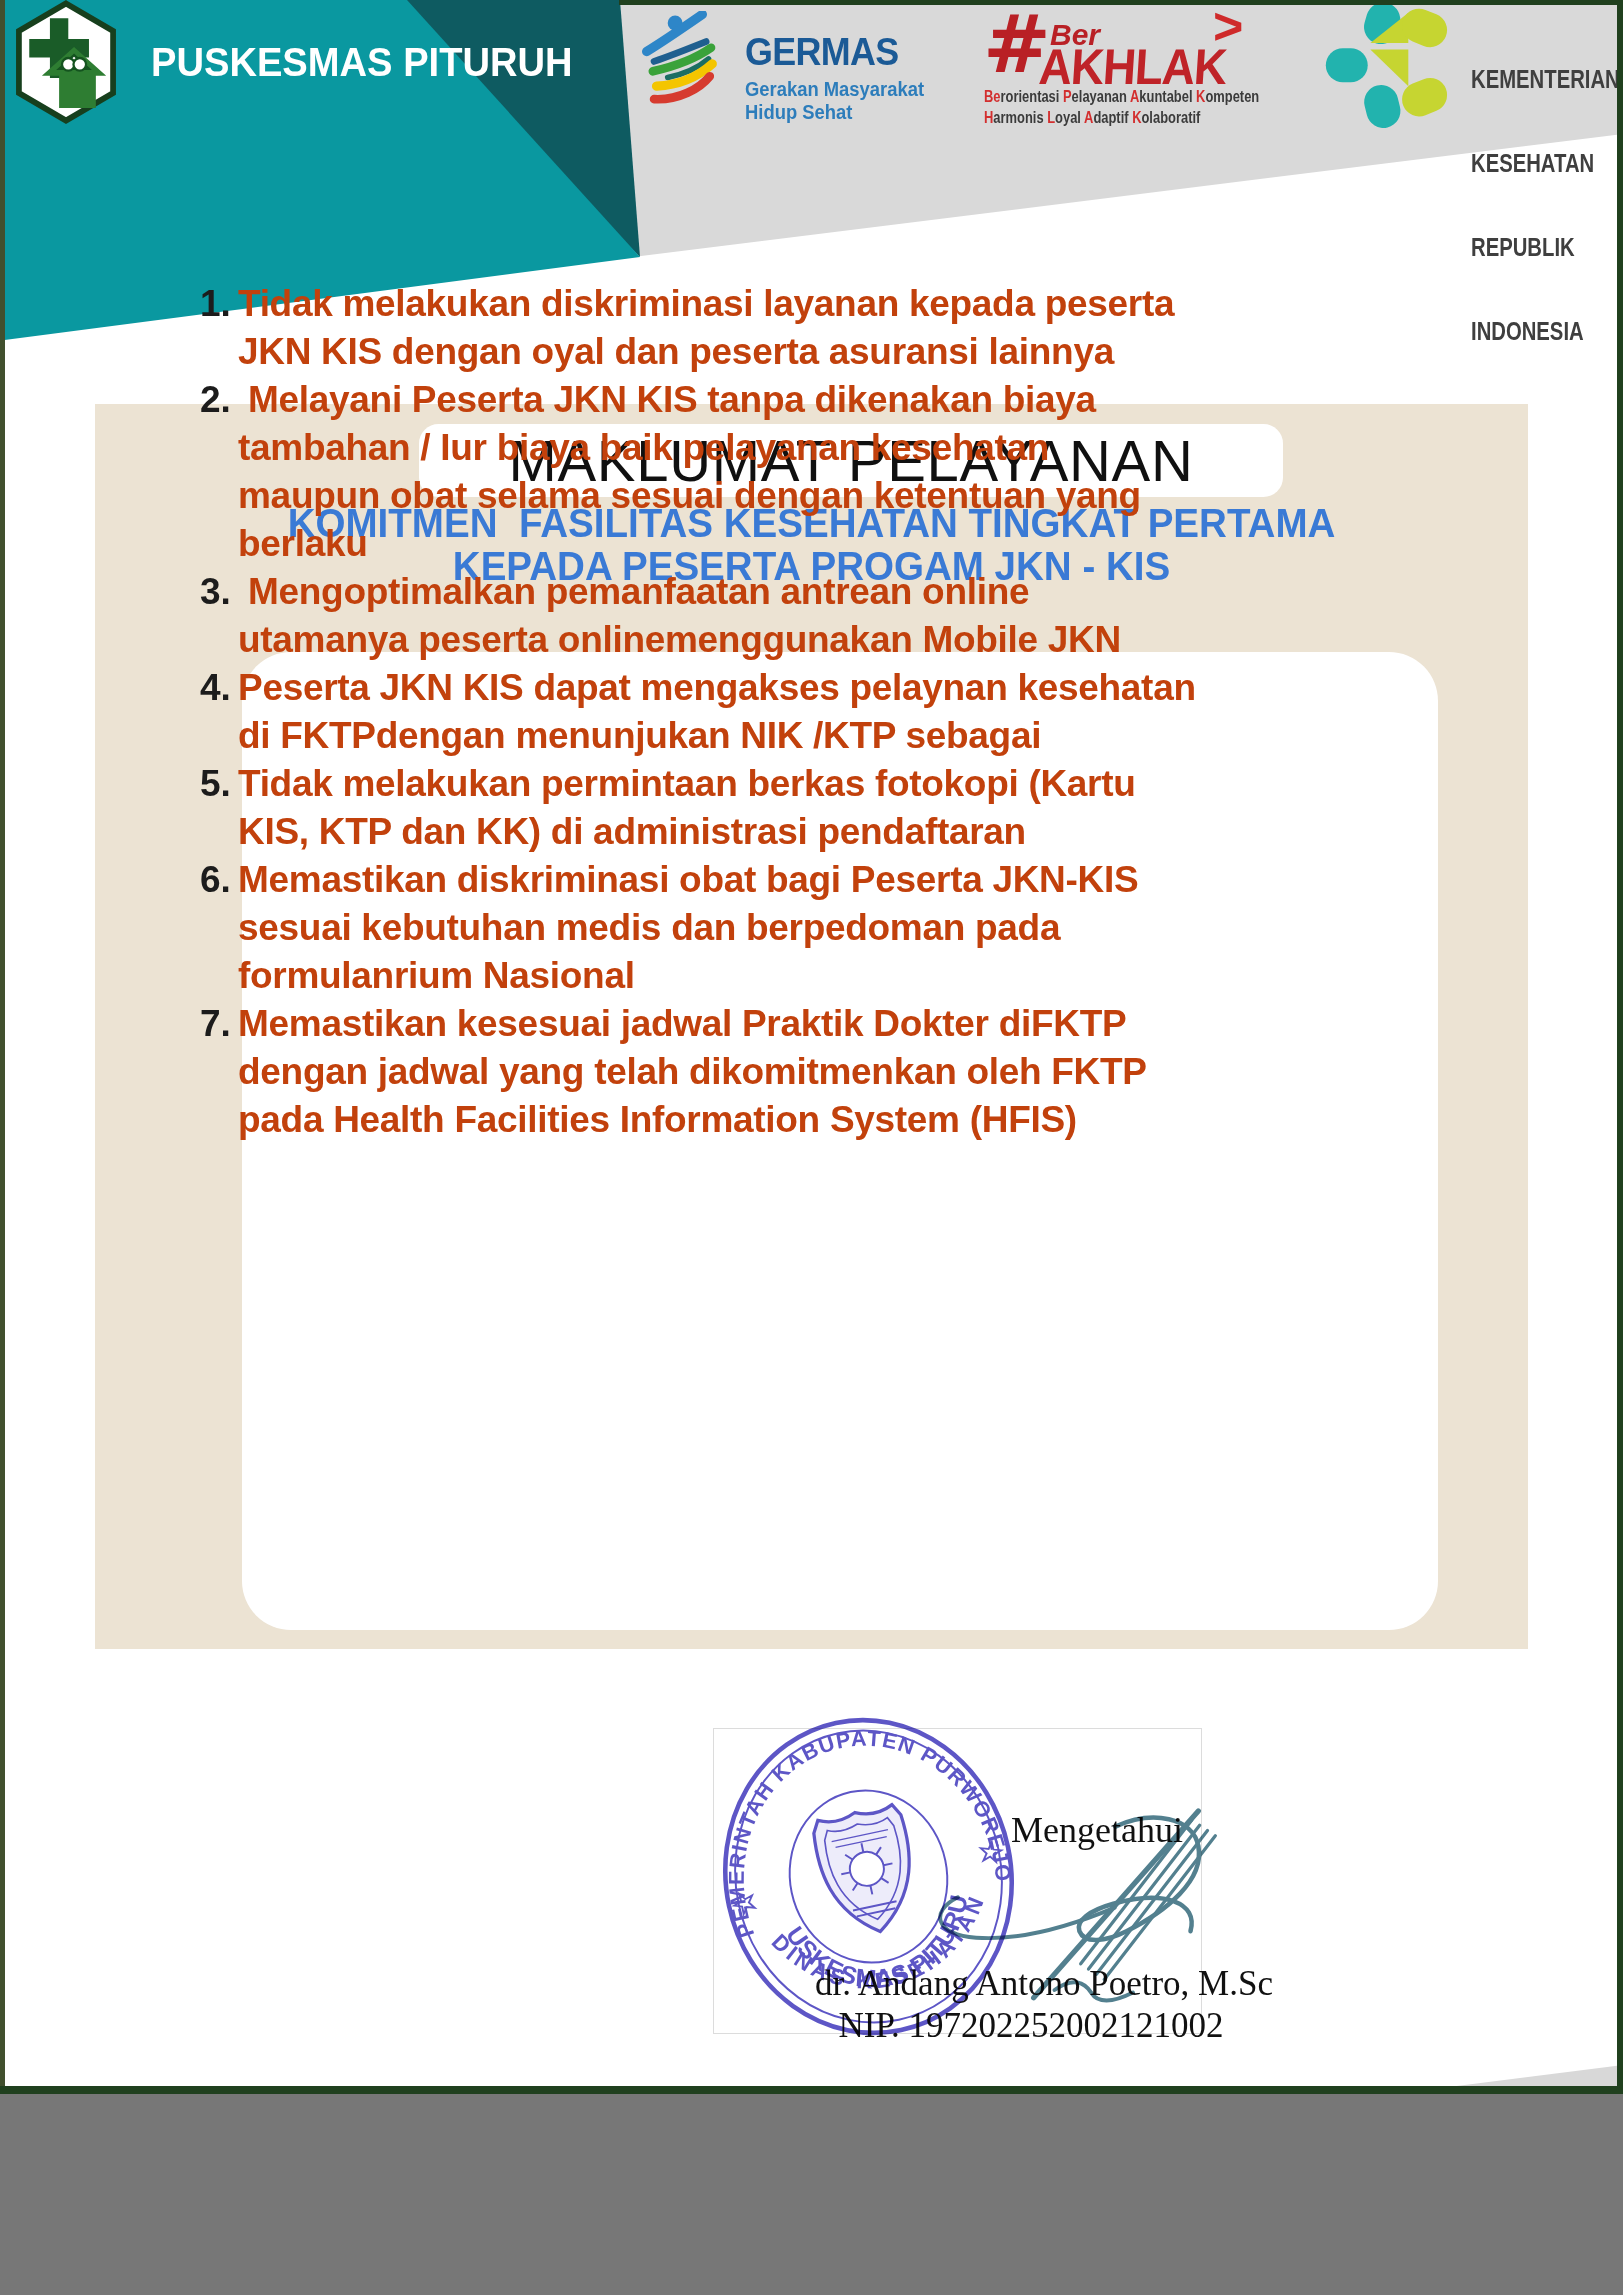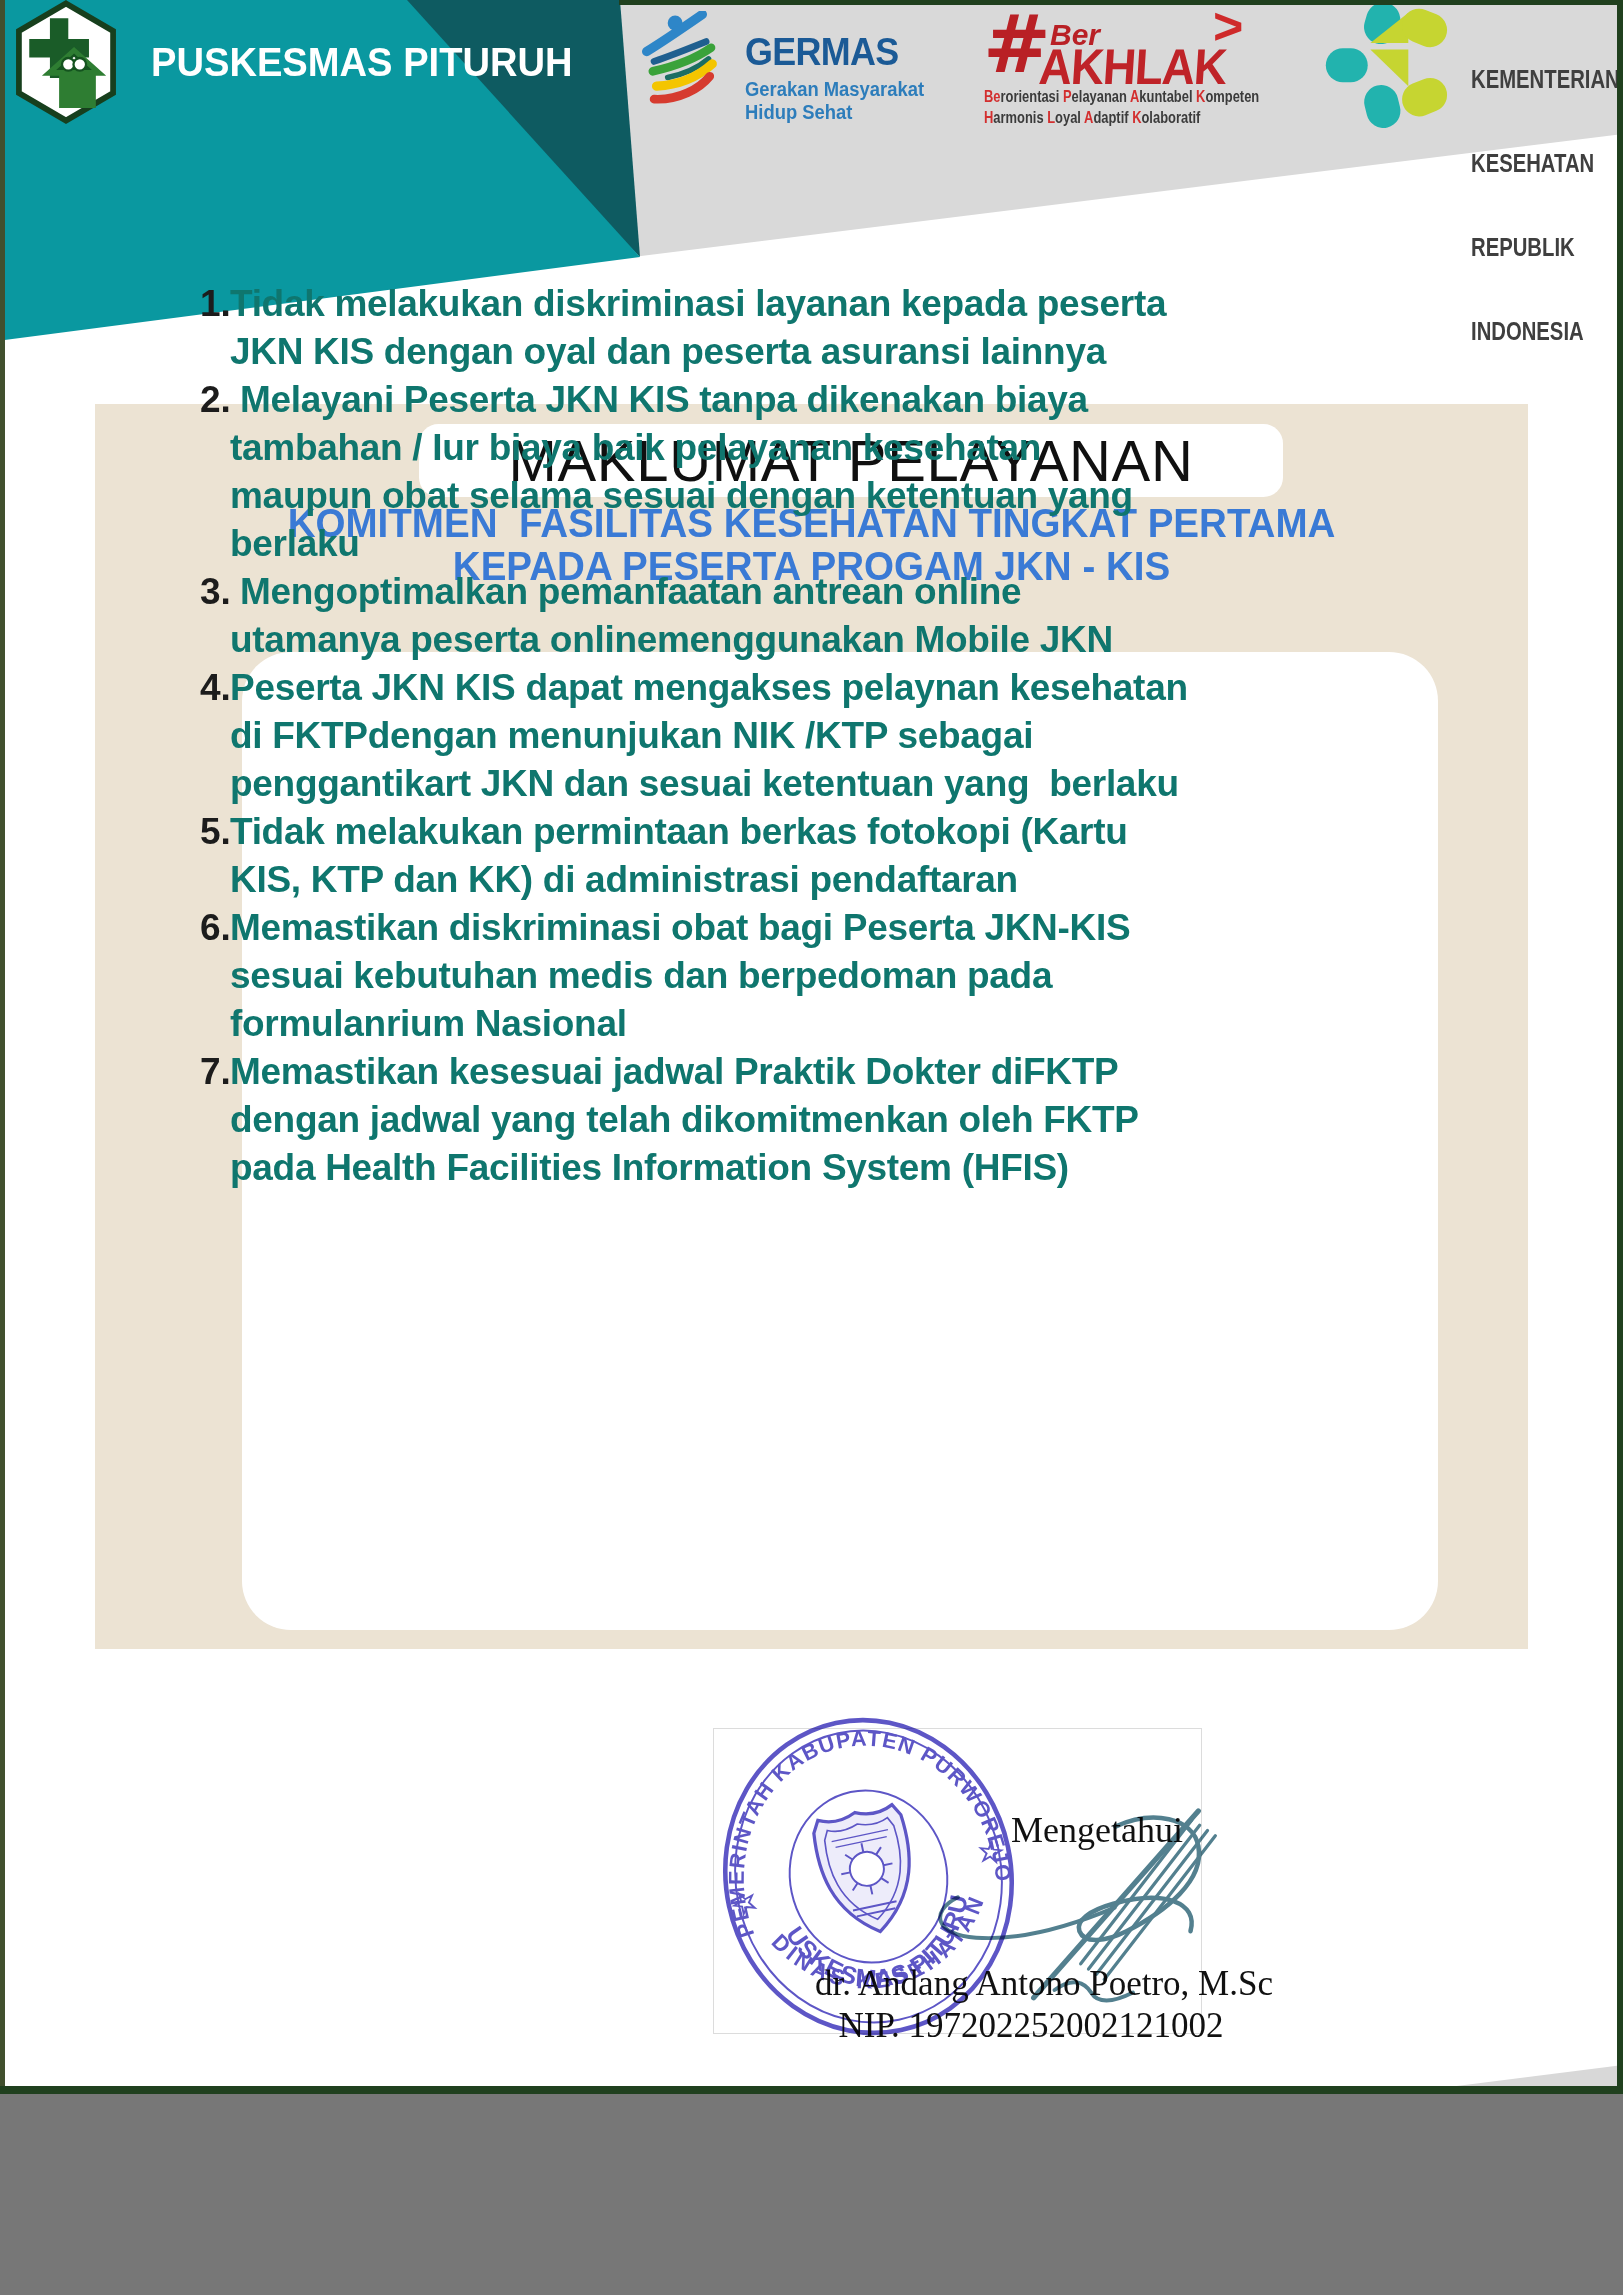--- a/index.html
+++ b/index.html
@@ -48,21 +48,21 @@
               font-size:58px;font-weight:normal;color:#101010;letter-spacing:0.7px;white-space:pre;}
   .subtitle{position:absolute;left:0;width:1433px;text-align:center;color:#3a7ad5;font-weight:bold;
             font-size:41px;transform:scaleX(.94);transform-origin:center top;white-space:pre;}
   .sub1{top:96px;}
   .sub2{top:139px;}
   .list-box{position:absolute;left:147px;top:248px;width:1196px;height:978px;background:#ffffff;
             border-radius:49px;}
   .list{position:absolute;left:230px;top:280px;width:1112px;z-index:5;}
   .li{position:relative;margin:0;}
   .li .num{position:absolute;left:-30px;top:0;font-size:37px;font-weight:bold;color:#1c1c1c;line-height:48px;}
-  .li .ln{font-size:37px;font-weight:bold;color:#0f766e;line-height:48px;letter-spacing:-0.3px;white-space:pre;}
+  .li .ln{font-size:37px;font-weight:bold;color:#c2410c;line-height:48px;letter-spacing:-0.3px;white-space:pre;margin-left:8px;}
   
   .scan-rect{position:absolute;left:713px;top:1728px;width:487px;height:304px;border:1.3px solid #dcdcdc;
              z-index:4;background:transparent;}
   .ack{position:absolute;left:1011px;top:1769px;font-family:"Liberation Serif",serif;font-size:36px;
        color:#111;z-index:5;margin-top:40px;}
   .sig-name{position:absolute;left:720px;top:1964px;width:648px;text-align:center;
             font-family:"Liberation Serif",serif;font-size:35px;color:#111;z-index:5;white-space:pre;}
   .sig-nip{position:absolute;left:707px;top:2006px;width:648px;text-align:center;
            font-family:"Liberation Serif",serif;font-size:35px;color:#111;z-index:5;white-space:pre;}
   .stamp{position:absolute;left:718px;top:1713px;width:301px;height:327px;z-index:6;opacity:.9;
@@ -163,21 +163,20 @@
       </div>
       <div class="li">
         <span class="num">3.</span>
         <div class="ln"> Mengoptimalkan pemanfaatan antrean online</div>
         <div class="ln">utamanya peserta onlinemenggunakan Mobile JKN</div>
       </div>
       <div class="li">
         <span class="num">4.</span>
         <div class="ln">Peserta JKN KIS dapat mengakses pelaynan kesehatan</div>
         <div class="ln">di FKTPdengan menunjukan NIK /KTP sebagai</div>
-        <div class="ln">penggantikart JKN dan sesuai ketentuan yang  berlaku</div>
       </div>
       <div class="li">
         <span class="num">5.</span>
         <div class="ln">Tidak melakukan permintaan berkas fotokopi (Kartu</div>
         <div class="ln">KIS, KTP dan KK) di administrasi pendaftaran</div>
       </div>
       <div class="li">
         <span class="num">6.</span>
         <div class="ln">Memastikan diskriminasi obat bagi Peserta JKN-KIS</div>
         <div class="ln">sesuai kebutuhan medis dan berpedoman pada</div>

